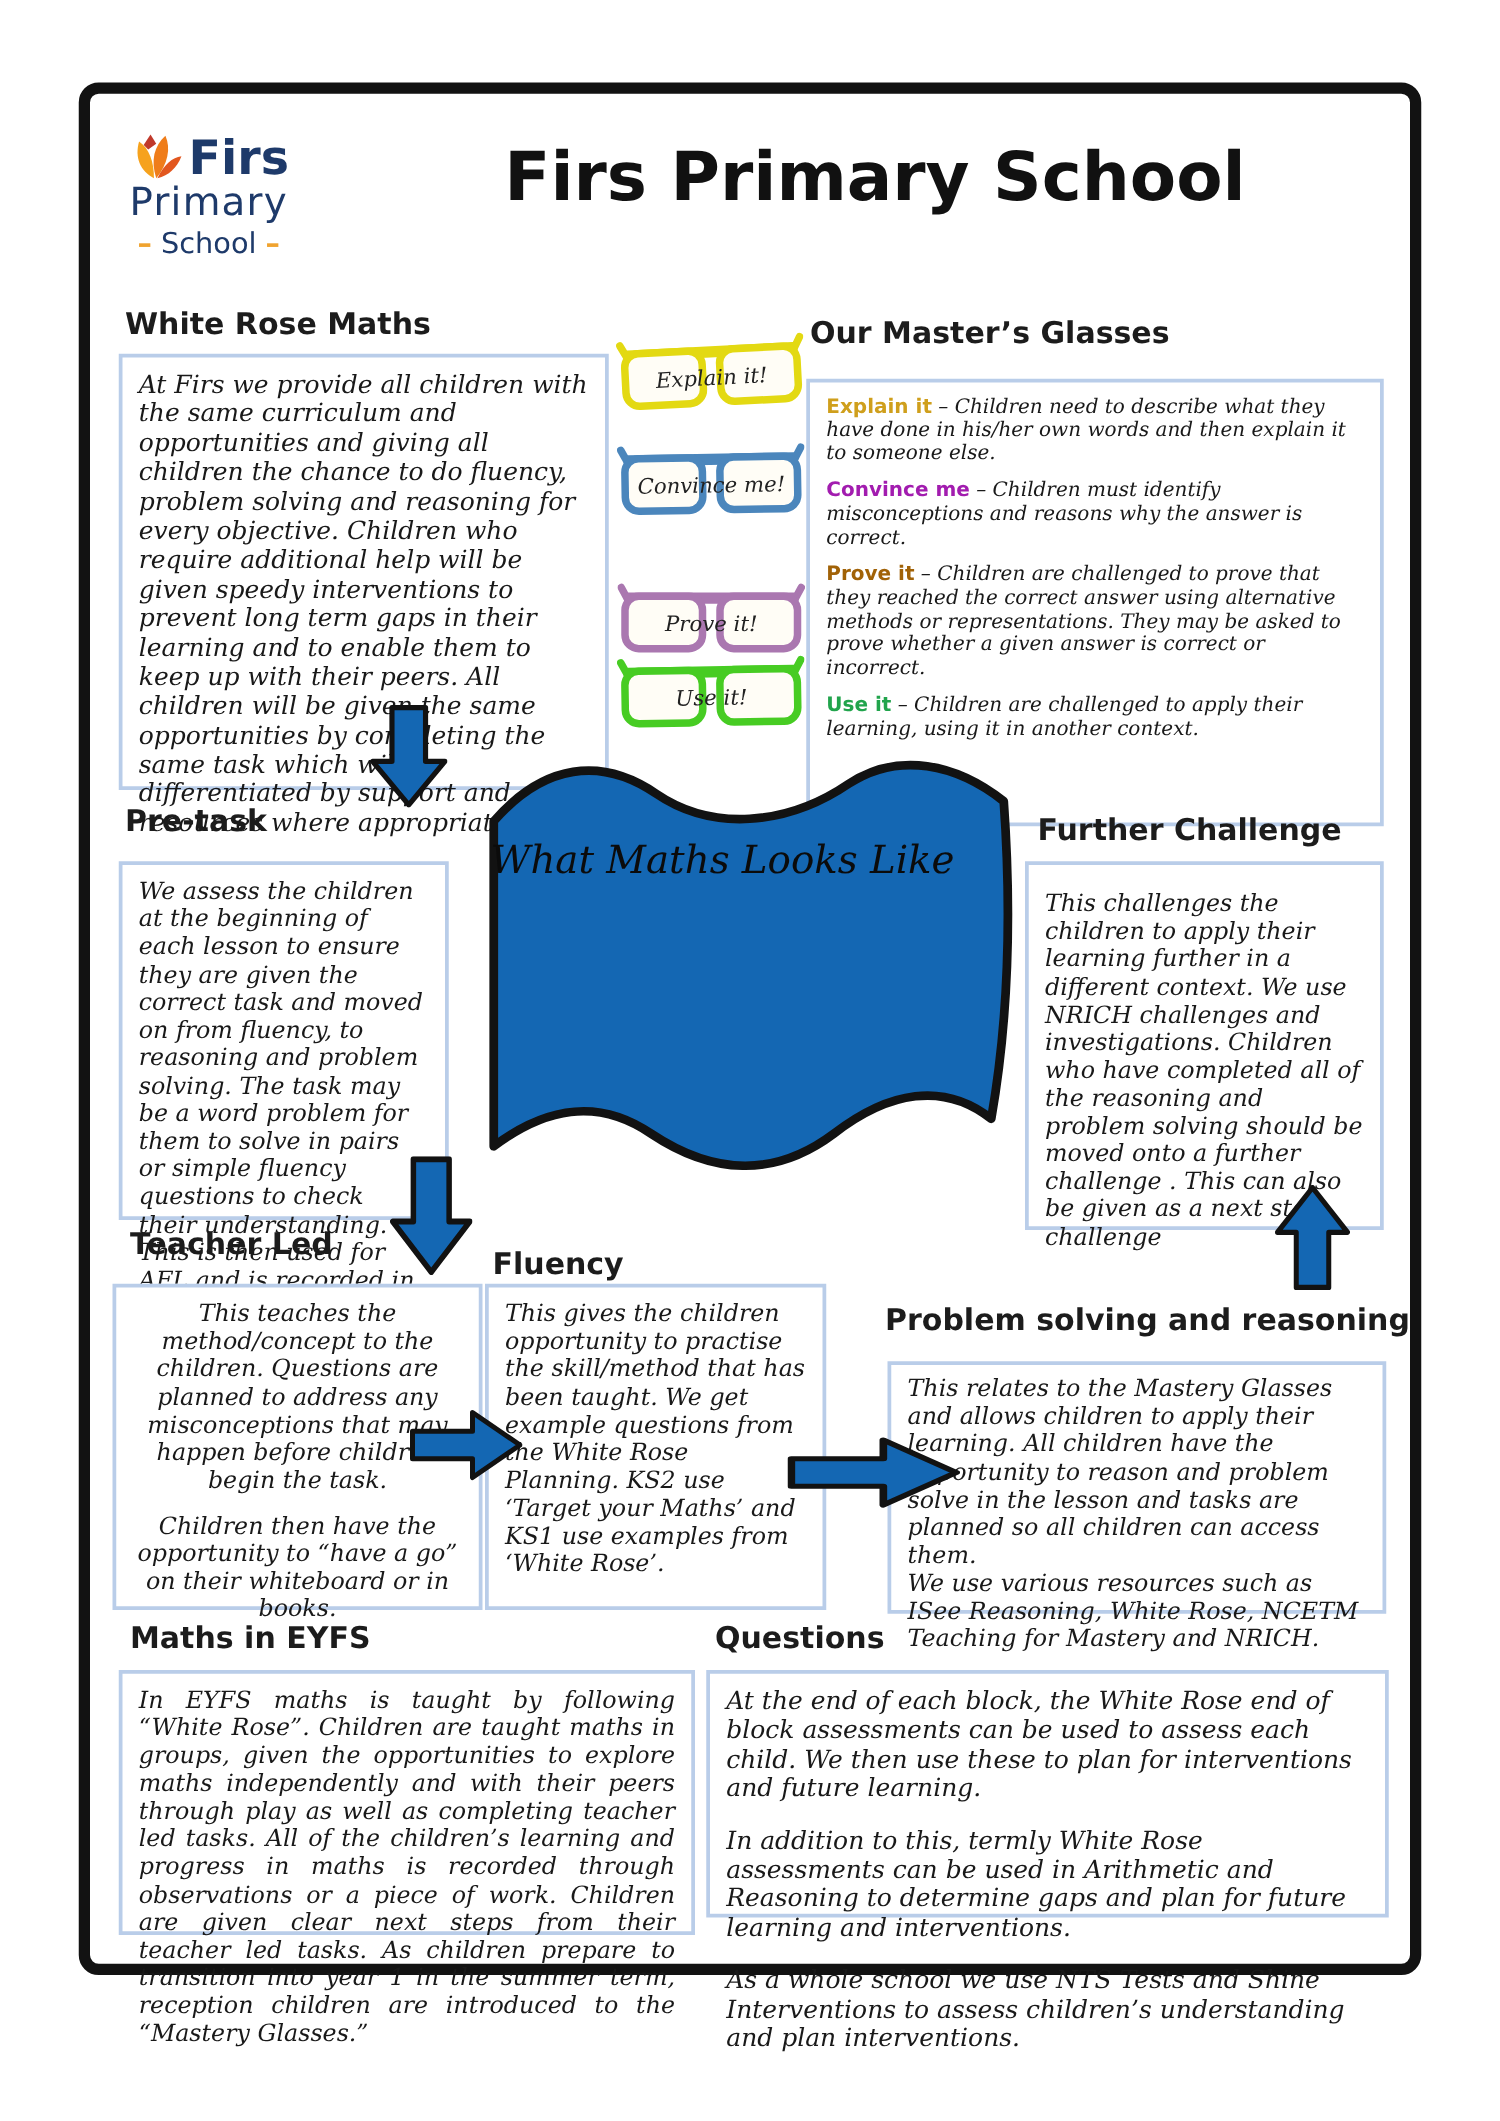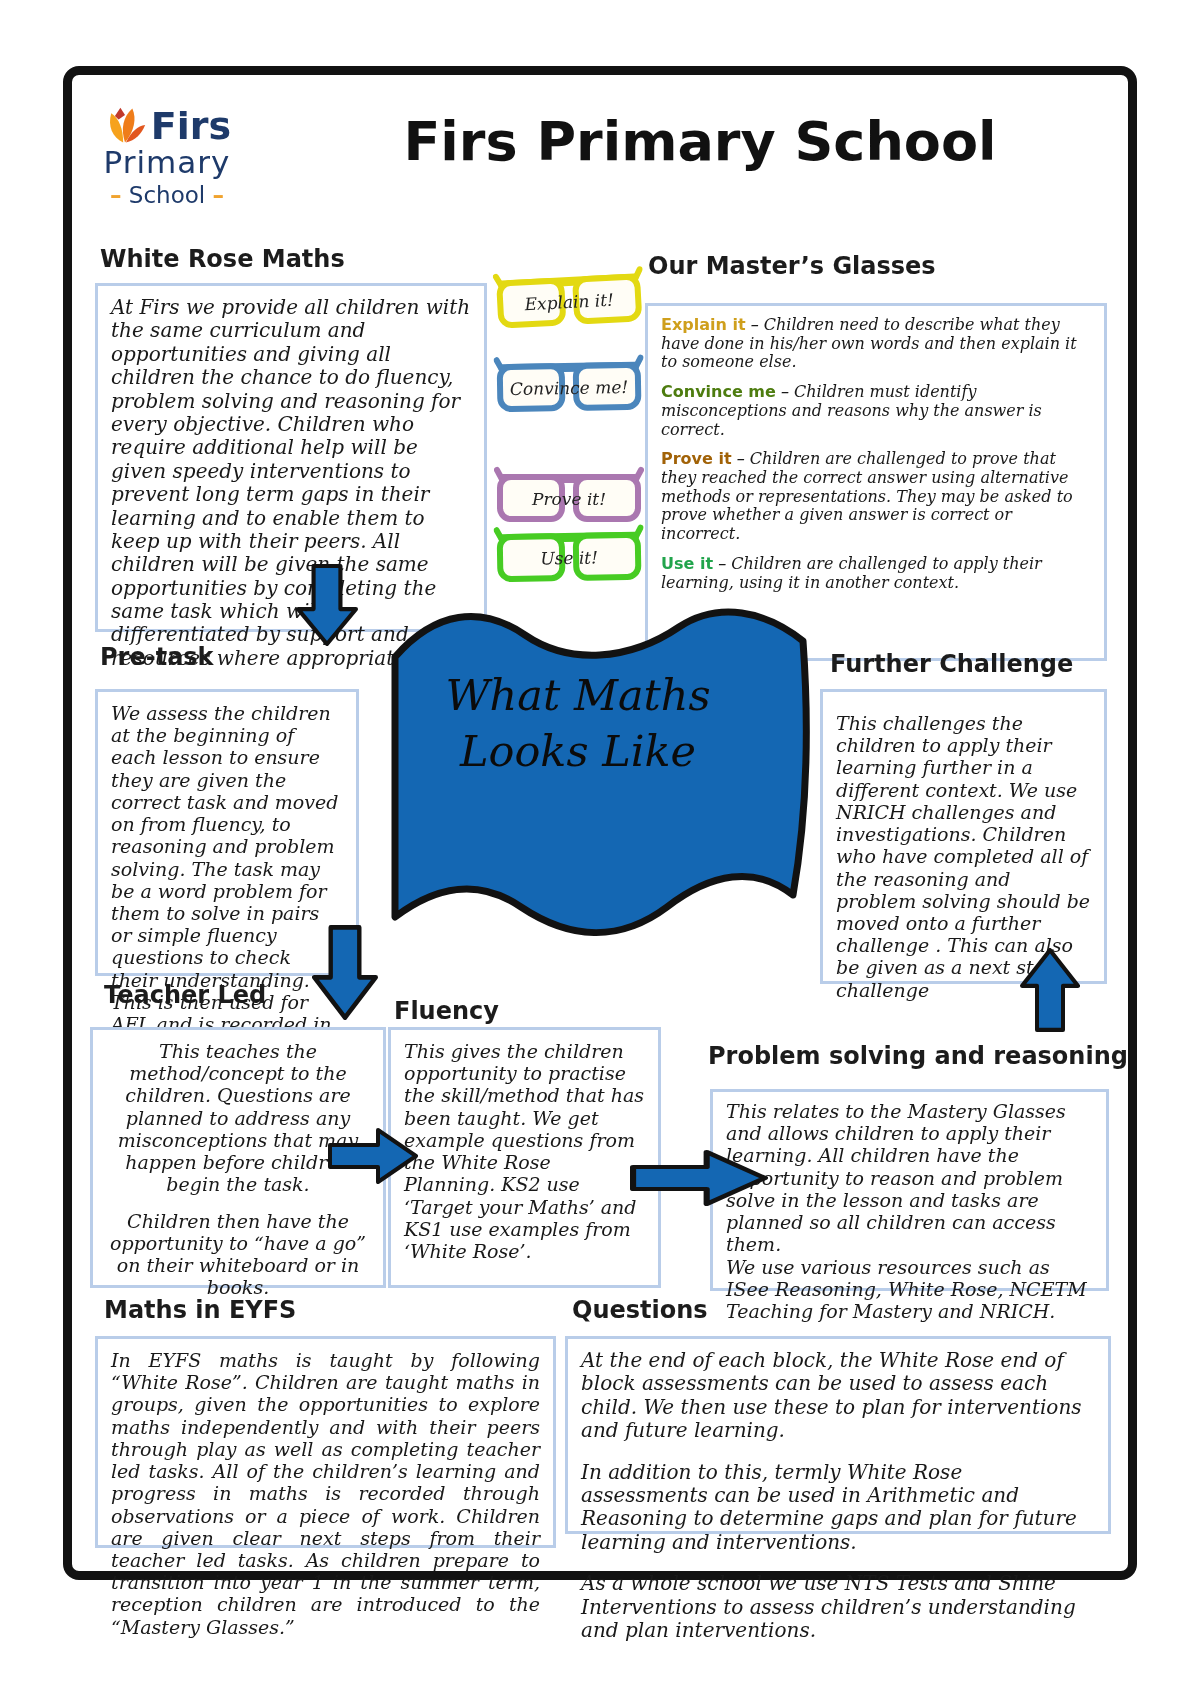--- a/index.html
+++ b/index.html
@@ -60,21 +60,21 @@
   .glasses-svg .lens{fill:#fffdf6;stroke:var(--gc);stroke-width:6;}
   .glasses-svg .topbar{fill:var(--gc);}
   .glasses-svg .temple{stroke:var(--gc);stroke-width:6;fill:none;stroke-linecap:round;}
   .glasses-svg text{font-family:"DejaVu Serif",serif;font-style:italic;font-size:17px;
                     fill:#222;text-anchor:middle;}
 
   
   .flag-svg{position:absolute;left:363px;top:595px;width:450px;height:360px;}
   .flag-path{stroke:#121212;stroke-width:7;stroke-linejoin:round;}
   .flag-text{position:absolute;left:392px;top:668px;width:372px;text-align:center;
-             font-size:43px;line-height:1.3;font-style:italic;color:#0b0b0b;}
+             font-size:31px;line-height:1.3;font-style:italic;color:#0b0b0b;}
 
   
   .arrow{position:absolute;}
   .arrow polygon{stroke:#121212;stroke-width:4;stroke-linejoin:round;}
   .arrow-1{left:296px;top:564px;width:62px;height:82px;}
   .arrow-2{left:312px;top:925px;width:66px;height:95px;}
   .arrow-3{left:328px;top:1126px;width:90px;height:60px;}
   .arrow-4{left:630px;top:1148px;width:138px;height:60px;}
   .arrow-5{left:1020px;top:948px;width:60px;height:84px;}
 </style>
@@ -145,21 +145,21 @@
       <rect class="topbar" x="5" y="13" width="140" height="9" rx="4"></rect>
       <rect class="lens" x="6" y="16" width="62" height="42" rx="11"></rect>
       <rect class="lens" x="82" y="16" width="62" height="42" rx="11"></rect>
       <text x="75" y="44">Use it!</text>
     </svg>
   </div>
 
   <div class="h h-masters">Our Master’s Glasses</div>
   <div class="box box-masters">
     <p><span class="mg-lead" style="color: rgb(207, 159, 28);">Explain it</span> <span>–  Children need to describe what they have done in his/her own words and then explain it to someone else.</span></p>
-    <p><span class="mg-lead" style="color: #4d7c0f;">Convince me</span> <span>–  Children must identify misconceptions and reasons why the answer is correct.</span></p>
+    <p><span class="mg-lead" style="color: #a21caf;">Convince me</span> <span>–  Children must identify misconceptions and reasons why the answer is correct.</span></p>
     <p><span class="mg-lead" style="color: #a16207;">Prove it</span> <span>–  Children are challenged to prove that they reached the correct answer using alternative methods or representations. They may be asked to prove whether a given answer is correct or incorrect.</span></p>
     <p><span class="mg-lead" style="color: rgb(33, 164, 76);">Use it</span> <span>–  Children are challenged to apply their learning, using it in another context.</span></p>
   </div>
 
   <div class="h h-pretask">Pre-task</div>
   <div class="box box-pretask">
     <p>We assess the children at the beginning of each lesson to ensure they are given the correct task and moved on from fluency, to reasoning and problem solving. The task may be a word problem for them to solve in pairs or simple fluency questions to check their understanding. This is then used for AFL and is recorded in books under the heading Pre-Task.</p>
   </div>
 
   <svg class="flag-svg" viewBox="0 0 450 360">

